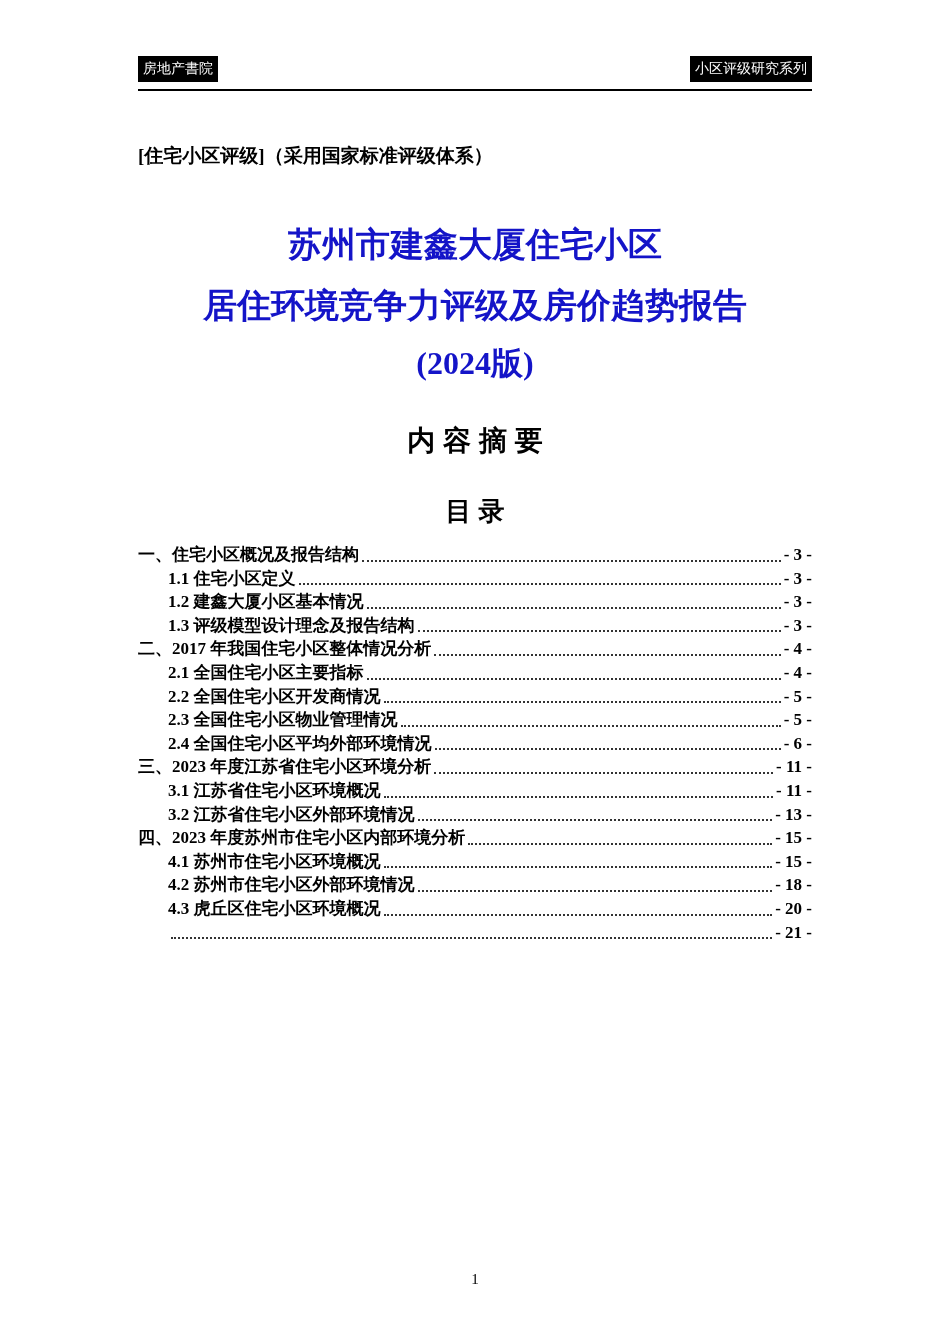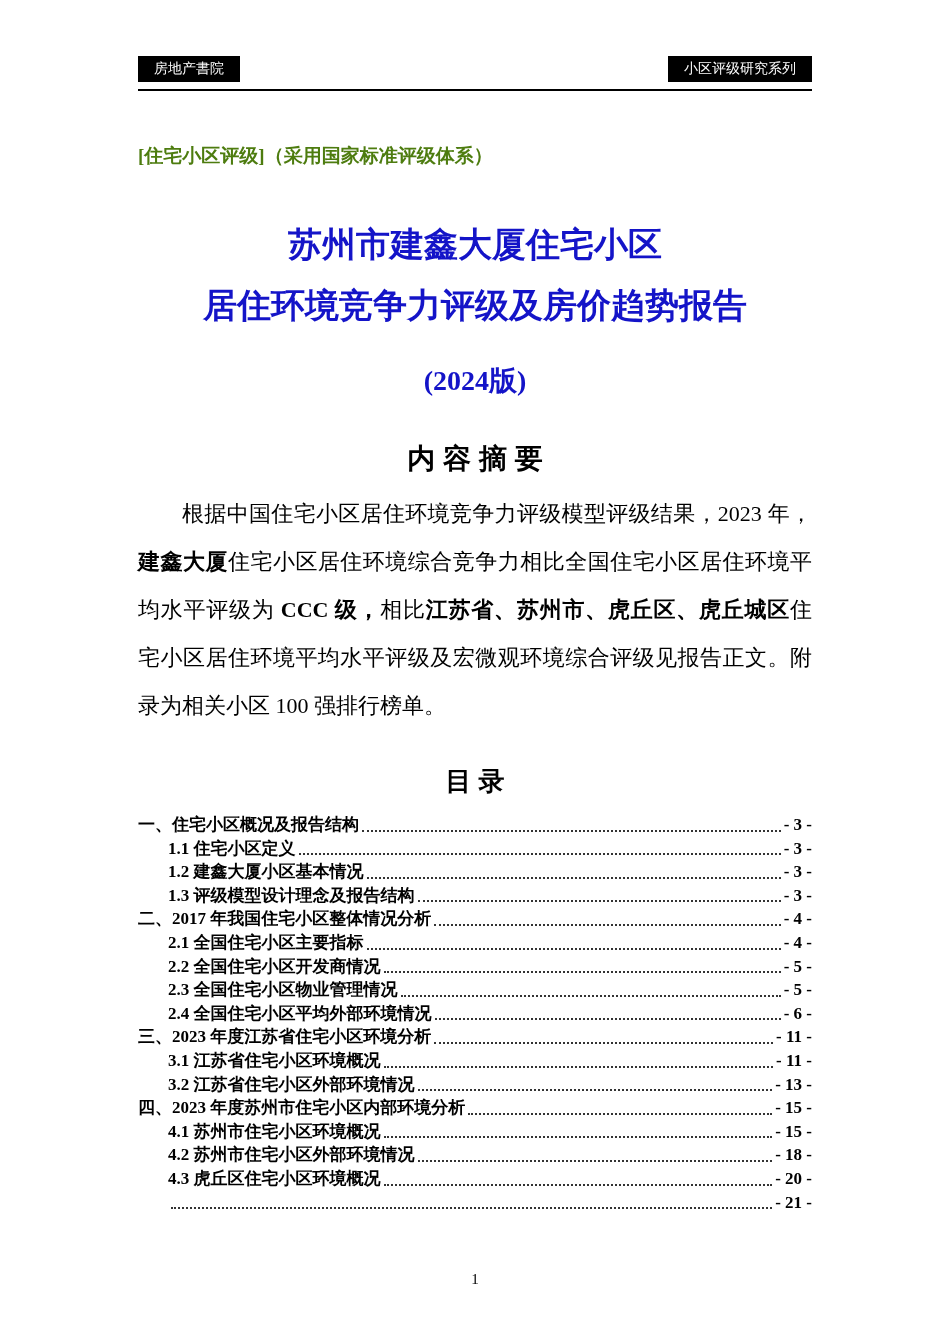--- a/index.html
+++ b/index.html
@@ -22,40 +22,40 @@
     justify-content: space-between;
     align-items: flex-end;
     border-bottom: 2px solid #000;
     padding-bottom: 7px;
   }
   .badge {
     background: #000;
     color: #fff;
     font-size: 14px;
     line-height: 18px;
-    padding: 4px 16px;
+    padding: 4px 5px;
     font-family: "Liberation Serif", "DejaVu Serif", serif;
   }
   
   .tag-line {
     margin-top: 52px;
     font-size: 19px;
     font-weight: bold;
-    color: #4d7c0f;
+    color: #000000;
   }
   
   .title-block {
     margin-top: 54px;
     text-align: center;
     color: var(--title-color, #1414c8);
     font-weight: bold;
   }
   .title-main { font-size: 34px; line-height: 44px; }
   .title-sub  { font-size: 34px; line-height: 44px; margin-top: 17px; }
-  .title-year { font-size: 28px; line-height: 38px; margin-top: 34px; }
+  .title-year { font-size: 32px; line-height: 38px; margin-top: 16px; }
   
   .summary-heading {
     margin-top: 40px;
     text-align: center;
     font-size: 28px;
     font-weight: bold;
     color: #000;
     font-family: "Liberation Sans", "DejaVu Sans", sans-serif;
   }
   .summary-paragraph {
@@ -120,21 +120,20 @@
     <div class="tag-line">[住宅小区评级]（采用国家标准评级体系）</div>
 
     <div class="title-block">
       <div class="title-main">苏州市建鑫大厦住宅小区</div>
       <div class="title-sub">居住环境竞争力评级及房价趋势报告</div>
       <div class="title-year">(2024版)</div>
     </div>
 
     <div class="summary-heading">内 容 摘 要</div>
 
-    <p class="summary-paragraph"><span>根据中国住宅小区居住环境竞争力评级模型评级结果，2023 年，</span><span class="b">建鑫大厦</span><span>住宅小区居住环境综合竞争力相比全国住宅小区居住环境平均水平评级为 </span><span class="b">CCC 级，</span><span>相比</span><span class="b">江苏省、苏州市、虎丘区、虎丘城区</span><span>住宅小区居住环境平均水平评级及宏微观环境综合评级见报告正文。附录为相关小区 100 强排行榜单。</span></p>
 
     <div class="toc-heading">目 录</div>
 
     <div class="toc-list">
         <div class="toc-row lvl1">
           <span class="toc-label">一、住宅小区概况及报告结构</span>
           <span class="toc-leader"></span>
           <span class="toc-page">- 3 -</span>
         </div>
         <div class="toc-row lvl2">

